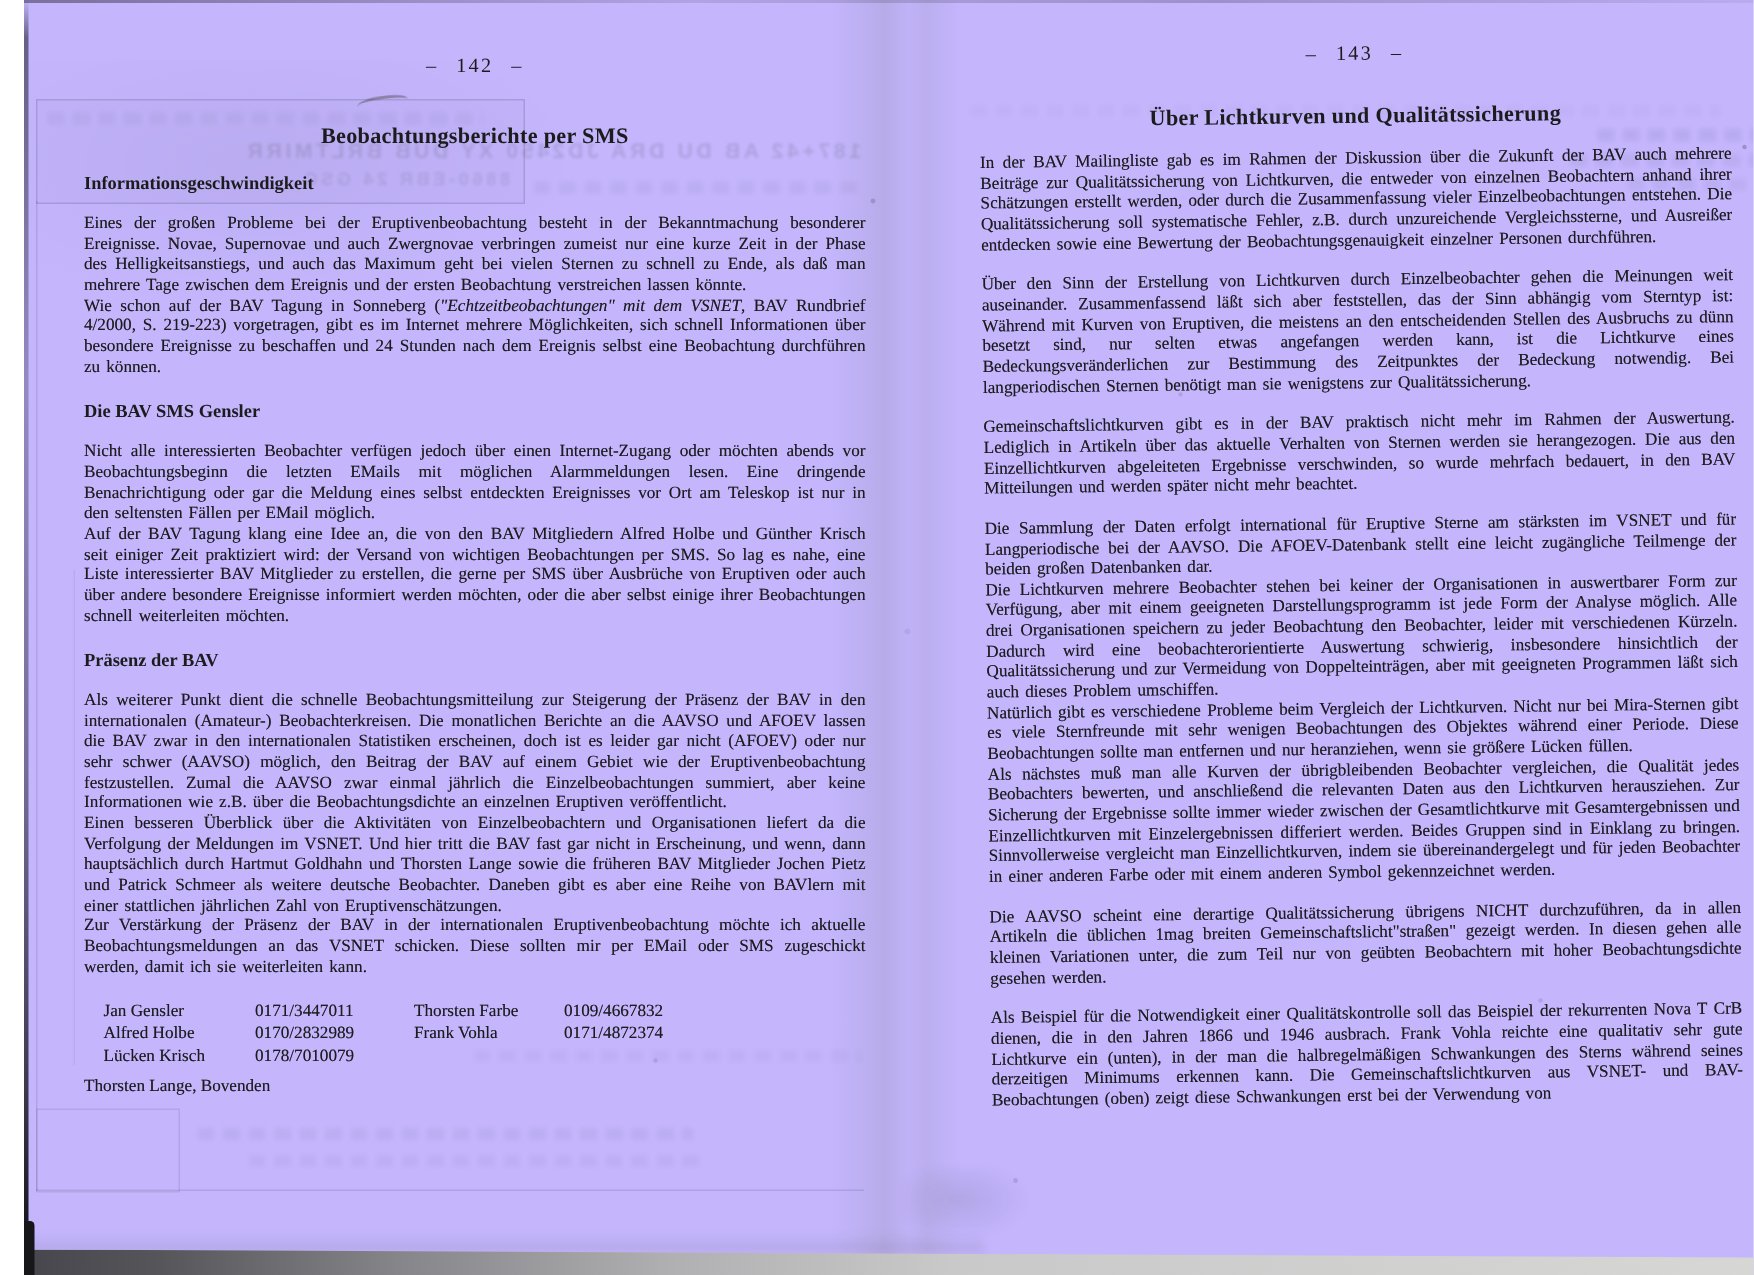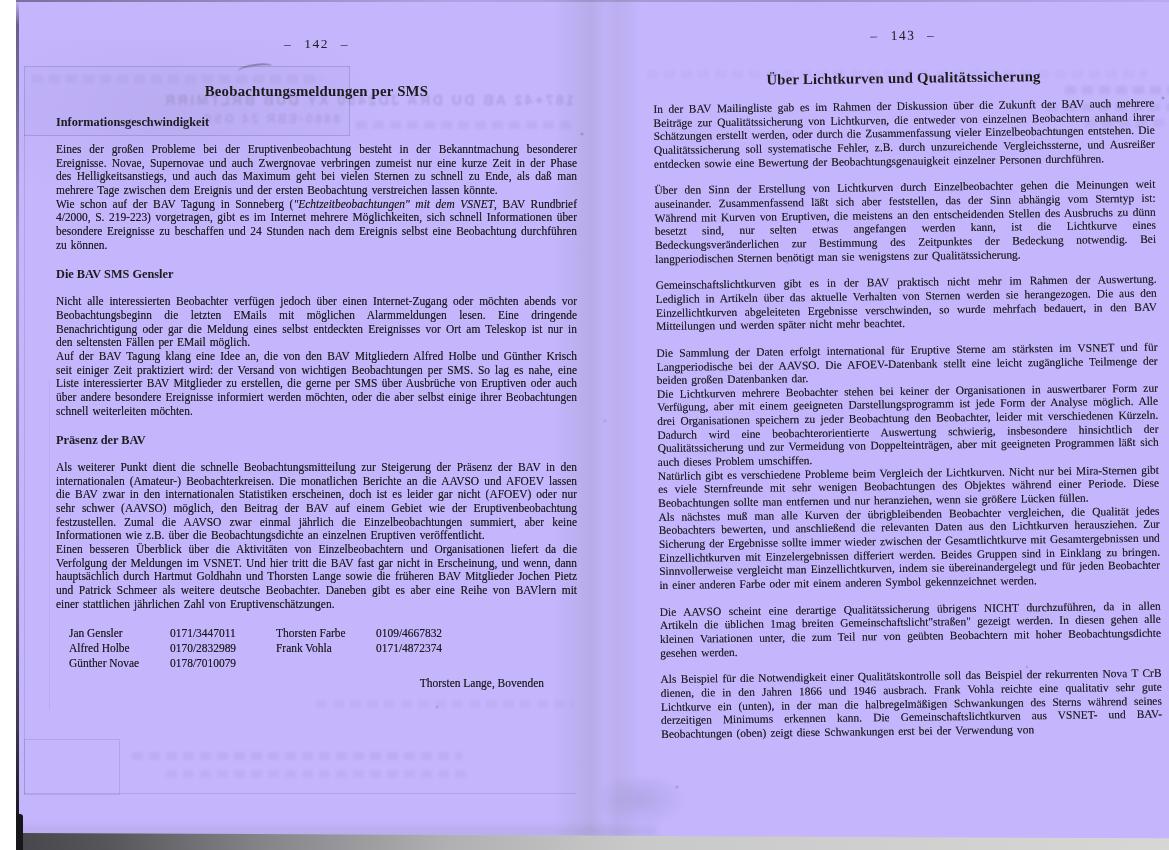--- a/index.html
+++ b/index.html
@@ -30,21 +30,21 @@
   .grp { margin:13px 0 0; }
   p.b {
     font-size:11.45px; line-height:13.65px; text-align:justify;
     margin:0; word-spacing:1.2px; text-shadow:0 0 .35px rgba(20,20,20,.55);
   }
   .contacts {
     margin:15px 0 0 13px; display:grid;
     grid-template-columns:101px 106px 100px auto;
     font-size:11.45px; line-height:14.8px; text-shadow:0 0 .35px rgba(20,20,20,.55);
   }
-  .sig { text-align:right; padding-right:33px; margin-top:6px; font-size:11.45px; text-shadow:0 0 .35px rgba(20,20,20,.55); }
+  .sig { padding-right:33px; margin-top:6px; font-size:11.45px; text-shadow:0 0 .35px rgba(20,20,20,.55); }
 
   
   .art { position:absolute; pointer-events:none; }
   .edgeT { left:0; top:0; width:100%; height:2px;
     background:linear-gradient(90deg, rgba(0,0,0,.38), rgba(0,0,0,.10) 38%, rgba(0,0,0,.20) 68%, rgba(0,0,0,.05)); }
   .edgeL { left:0; top:0; width:3px; height:100%;
     background:linear-gradient(180deg, rgba(10,10,12,0) 0%, rgba(10,10,12,.5) 3%, rgba(10,10,12,.25) 30%,
       rgba(10,10,12,.42) 60%, rgba(10,10,12,.72) 85%, #0c0c0e 100%); }
   .edgeL2 { left:0; bottom:0; width:7px; height:36px; background:#17171a; border-radius:0 3px 0 0; }
   .edgeR { right:0; top:0; width:12px; height:55%;
@@ -125,51 +125,52 @@
     <div class="art vl2"></div>
     <div class="gstripe gs-c"></div>
     <div class="art gbl-box"></div>
     <div class="gstripe gs-d"></div>
     <div class="gstripe gs-e"></div>
     <div class="art hl1"></div>
     <div class="art scribble"></div>
 
     <div class="page-col left-col">
       <div class="pageno pageno-l">– 142 –</div>
-      <h1 class="title title-l">Beobachtungsmeldungen per SMS</h1>
+      <h1 class="title title-l">Beobachtungsberichte per SMS</h1>
 
       <h2 class="sec-h">Informationsgeschwindigkeit</h2>
       <div class="grp">
         <p class="b">Eines der großen Probleme bei der Eruptivenbeobachtung besteht in der Bekanntmachung besonderer Ereignisse. Novae, Supernovae und auch Zwergnovae verbringen zumeist nur eine kurze Zeit in der Phase des Helligkeitsanstiegs, und auch das Maximum geht bei vielen Sternen zu schnell zu Ende, als daß man mehrere Tage zwischen dem Ereignis und der ersten Beobachtung verstreichen lassen könnte.</p>
         <p class="b"><span>Wie schon auf der BAV Tagung in Sonneberg (</span><i>"Echtzeitbeobachtungen" mit dem VSNET</i><span>, BAV Rundbrief 4/2000, S. 219-223) vorgetragen, gibt es im Internet mehrere Möglichkeiten, sich schnell Informationen über besondere Ereignisse zu beschaffen und 24 Stunden nach dem Ereignis selbst eine Beobachtung durchführen zu können.</span></p>
       </div>
 
       <h2 class="sec-h">Die BAV SMS Gensler</h2>
       <div class="grp">
         <p class="b">Nicht alle interessierten Beobachter verfügen jedoch über einen Internet-Zugang oder möchten abends vor Beobachtungsbeginn die letzten EMails mit möglichen Alarmmeldungen lesen. Eine dringende Benachrichtigung oder gar die Meldung eines selbst entdeckten Ereignisses vor Ort am Teleskop ist nur in den seltensten Fällen per EMail möglich.</p>
         <p class="b">Auf der BAV Tagung klang eine Idee an, die von den BAV Mitgliedern Alfred Holbe und Günther Krisch seit einiger Zeit praktiziert wird: der Versand von wichtigen Beobachtungen per SMS. So lag es nahe, eine Liste interessierter BAV Mitglieder zu erstellen, die gerne per SMS über Ausbrüche von Eruptiven oder auch über andere besondere Ereignisse informiert werden möchten, oder die aber selbst einige ihrer Beobachtungen schnell weiterleiten möchten.</p>
       </div>
 
       <h2 class="sec-h">Präsenz der BAV</h2>
       <div class="grp">
         <p class="b">Als weiterer Punkt dient die schnelle Beobachtungsmitteilung zur Steigerung der Präsenz der BAV in den internationalen (Amateur-) Beobachterkreisen. Die monatlichen Berichte an die AAVSO und AFOEV lassen die BAV zwar in den internationalen Statistiken erscheinen, doch ist es leider gar nicht (AFOEV) oder nur sehr schwer (AAVSO) möglich, den Beitrag der BAV auf einem Gebiet wie der Eruptivenbeobachtung festzustellen. Zumal die AAVSO zwar einmal jährlich die Einzelbeobachtungen summiert, aber keine Informationen wie z.B. über die Beobachtungsdichte an einzelnen Eruptiven veröffentlicht.</p>
         <p class="b">Einen besseren Überblick über die Aktivitäten von Einzelbeobachtern und Organisationen liefert da die Verfolgung der Meldungen im VSNET. Und hier tritt die BAV fast gar nicht in Erscheinung, und wenn, dann hauptsächlich durch Hartmut Goldhahn und Thorsten Lange sowie die früheren BAV Mitglieder Jochen Pietz und Patrick Schmeer als weitere deutsche Beobachter. Daneben gibt es aber eine Reihe von BAVlern mit einer stattlichen jährlichen Zahl von Eruptivenschätzungen.</p>
+        <p class="b">Zur Verstärkung der Präsenz der BAV in der internationalen Eruptivenbeobachtung möchte ich aktuelle Beobachtungsmeldungen an das VSNET schicken. Diese sollten mir per EMail oder SMS zugeschickt werden, damit ich sie weiterleiten kann.</p>
       </div>
 
 
       <div class="contacts">
         <span>Jan Gensler</span>
         <span>0171/3447011</span>
         <span>Thorsten Farbe</span>
         <span>0109/4667832</span>
         <span>Alfred Holbe</span>
         <span>0170/2832989</span>
         <span>Frank Vohla</span>
         <span>0171/4872374</span>
-        <span>Günther Novae</span>
+        <span>Lücken Krisch</span>
         <span>0178/7010079</span>
         <span></span>
         <span></span>
       </div>
 
       <div class="sig">Thorsten Lange, Bovenden</div>
     </div>
   </section>
 
   <section class="page right">

